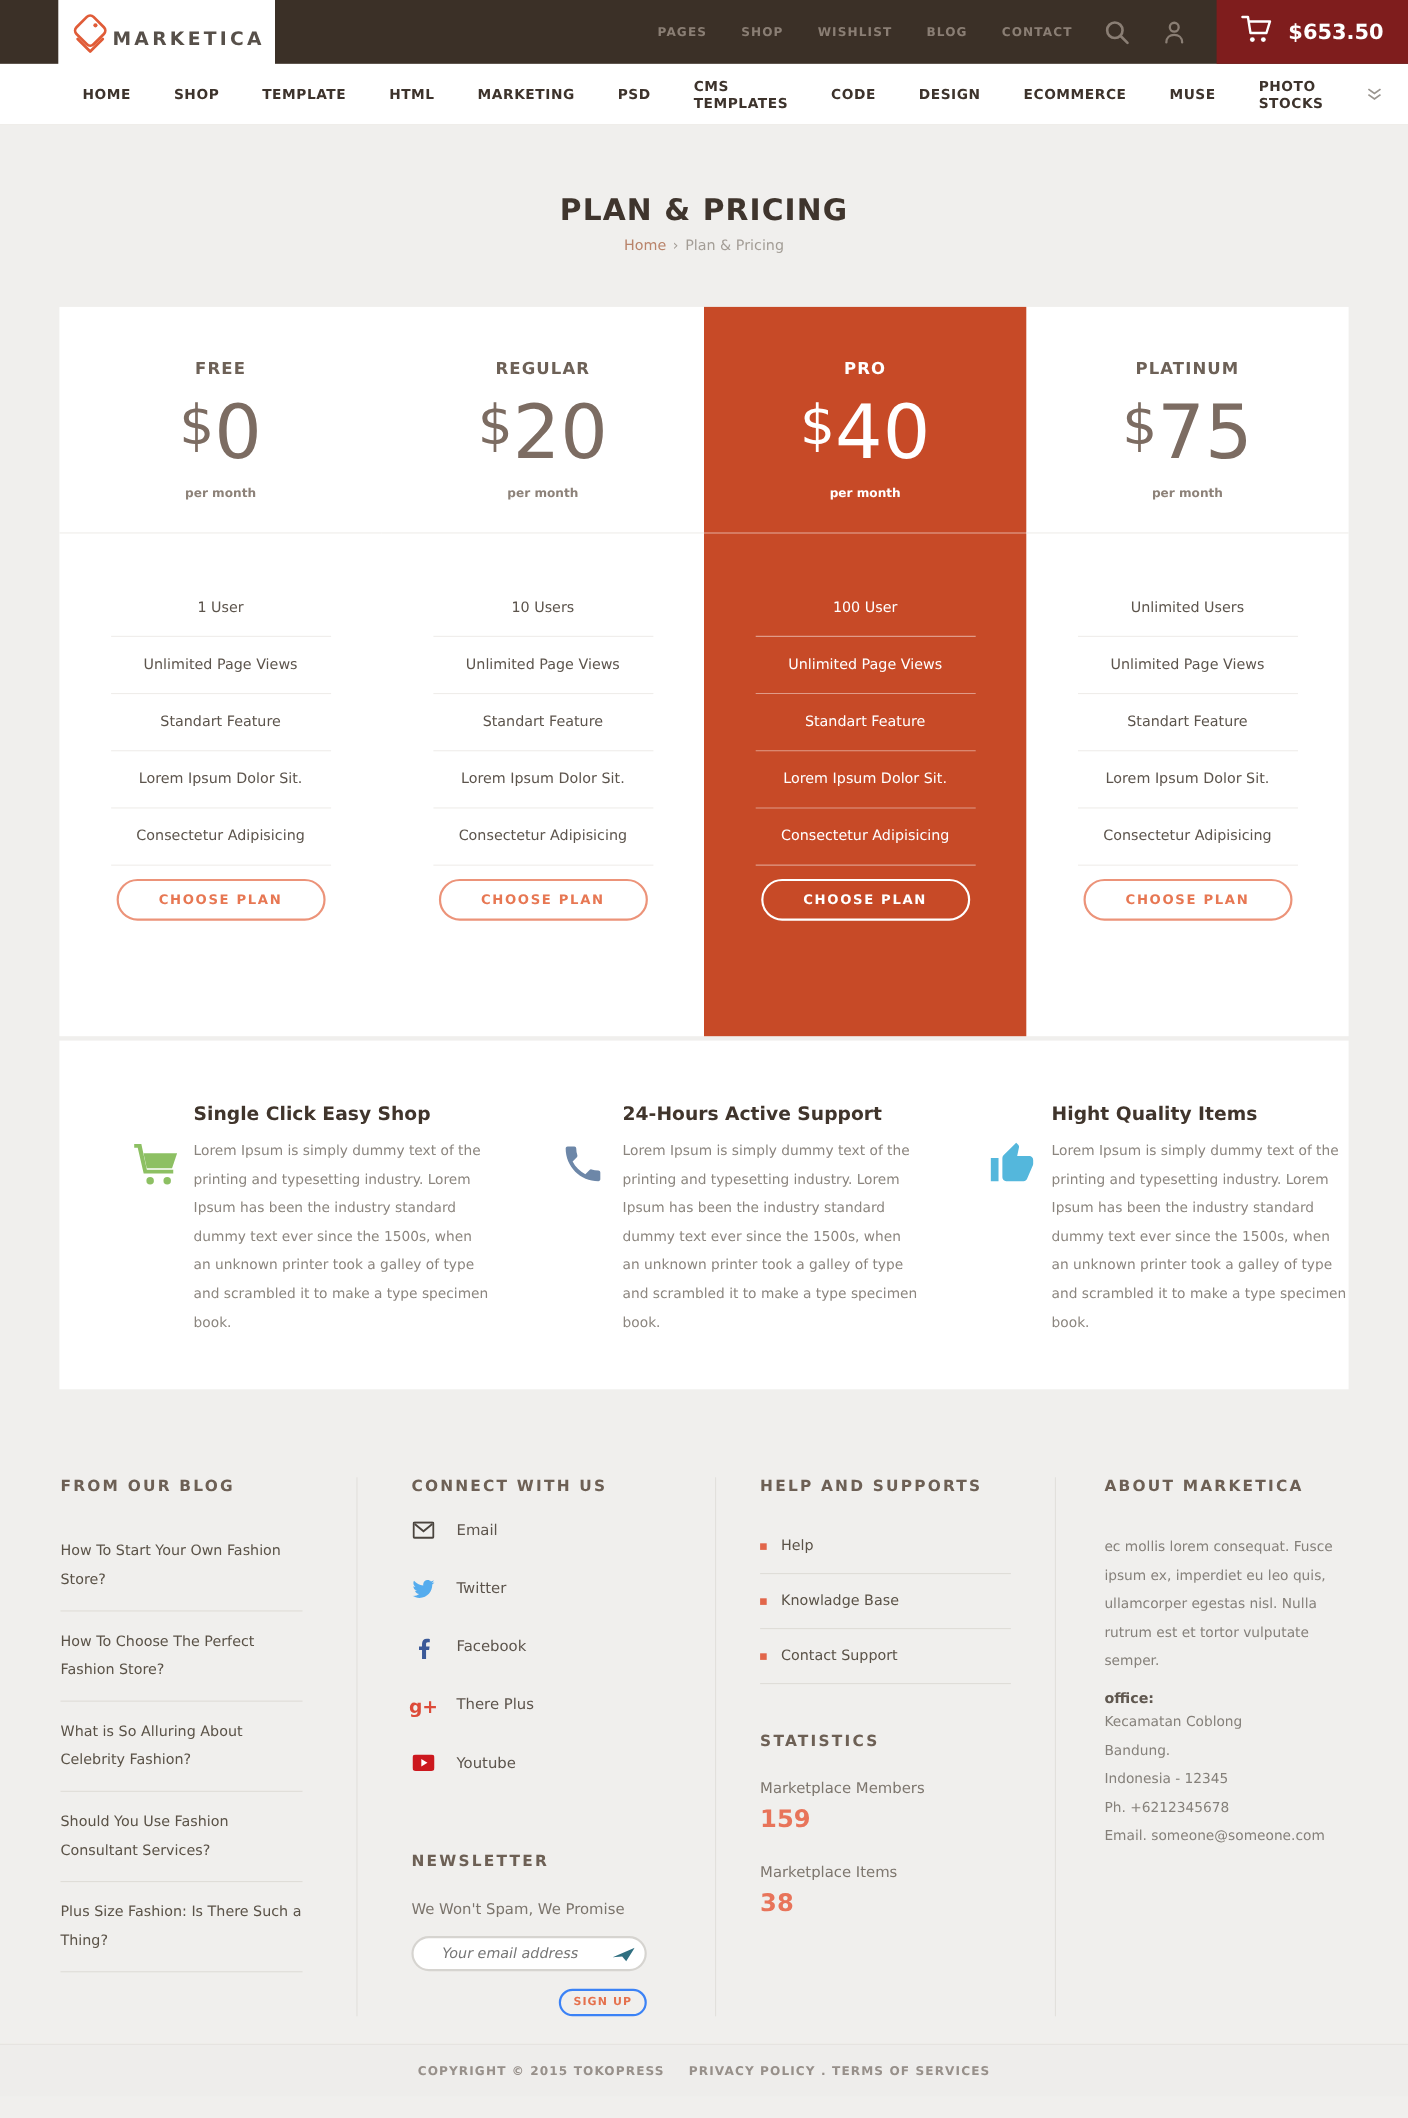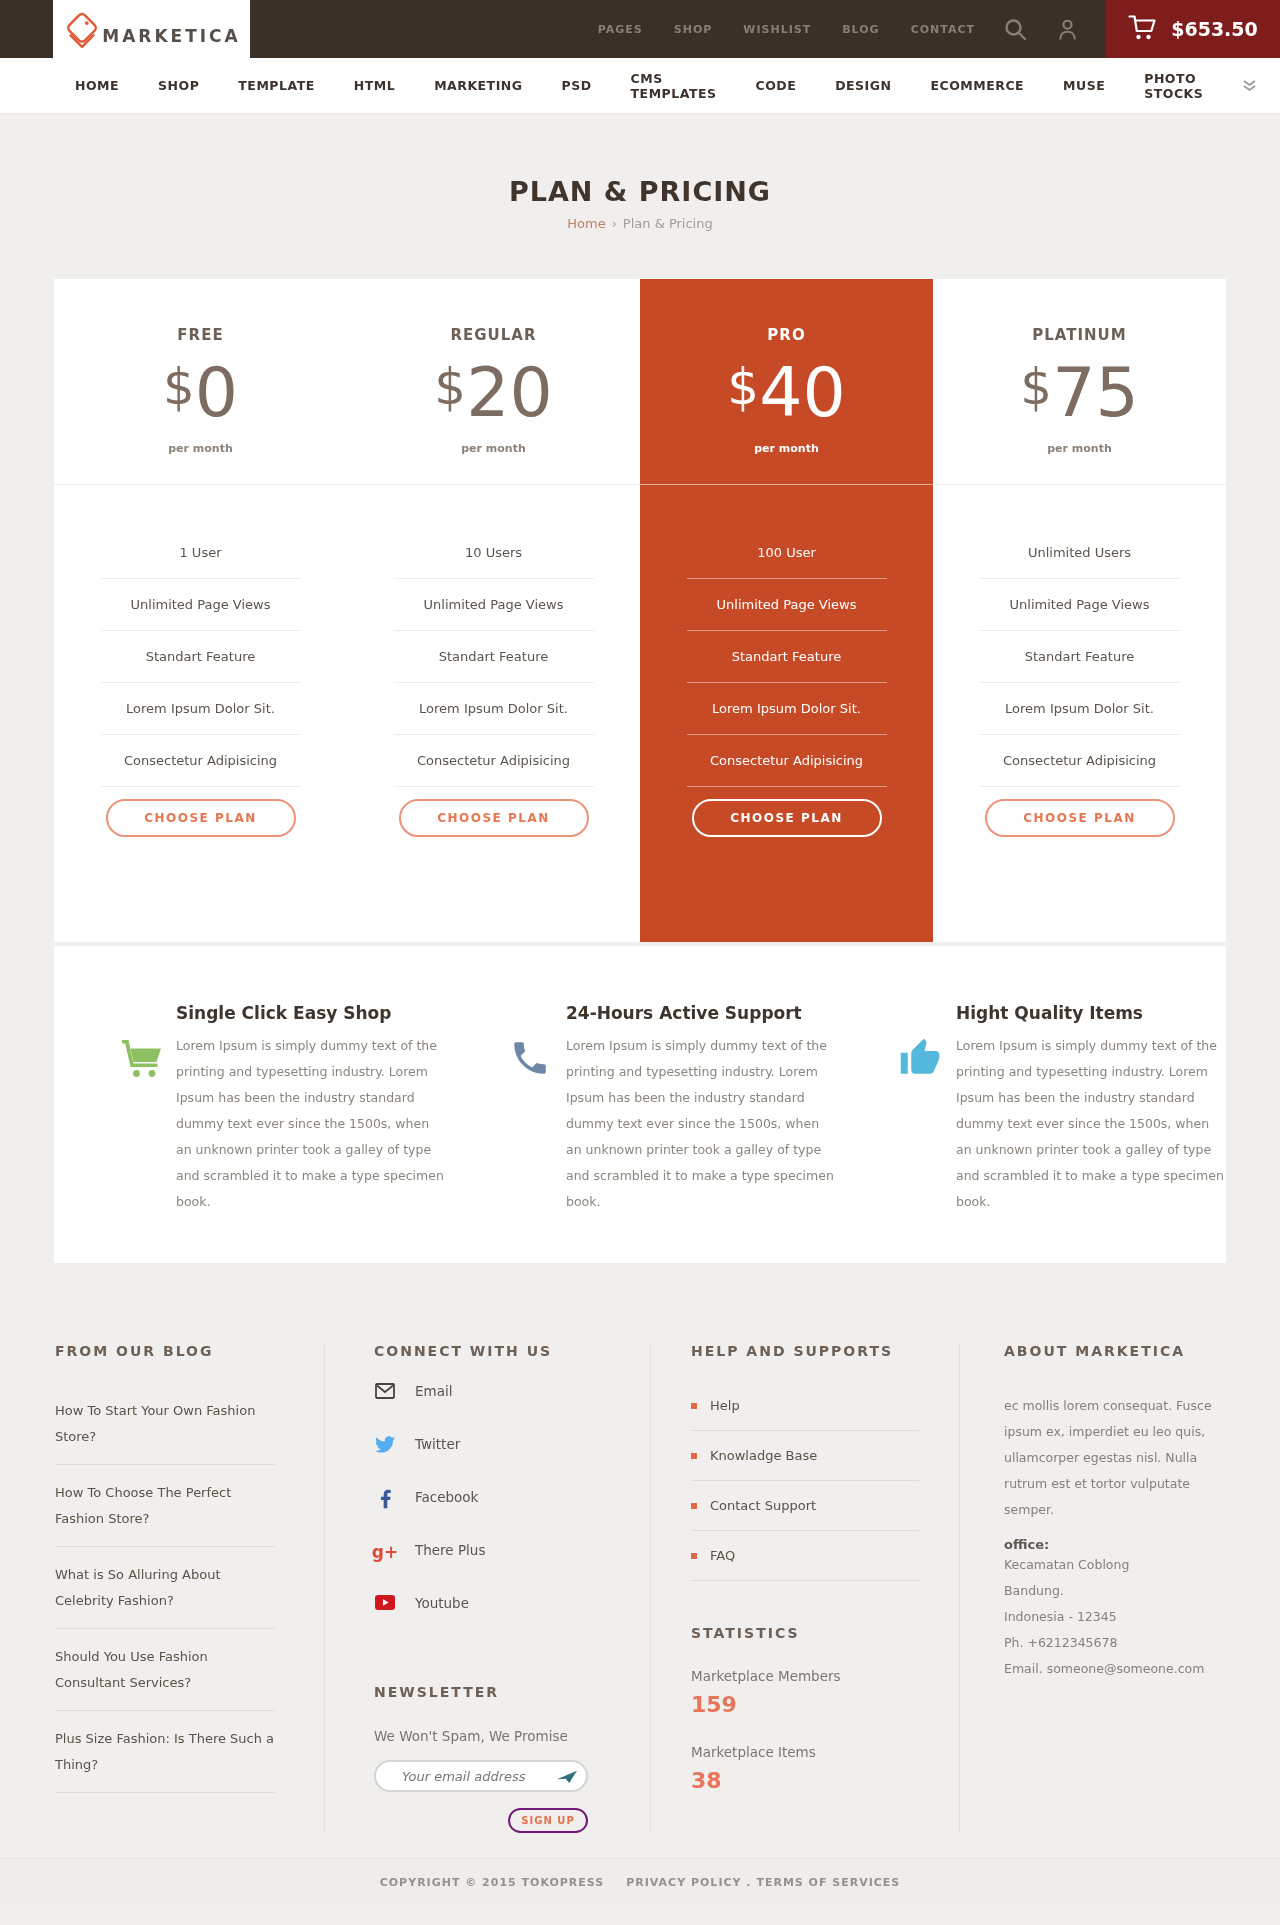--- a/index.html
+++ b/index.html
@@ -61,21 +61,21 @@
   .social-list{margin-top:24px;}
   .social-item{display:flex;align-items:flex-start;gap:19px;height:53px;cursor:pointer;}
   .social-item .slabel{font-size:13.5px;color:#5c544c;}
   .s-icon{width:22px;display:flex;justify-content:center;align-items:center;}
   .gplus{color:#dd4b39;font-weight:bold;font-size:17px;}
   .news-head{margin-top:36px;}
   .news-tag{margin-top:28px;font-size:13.5px;color:#7b746c;}
   .news-form{position:relative;width:214px;margin-top:16px;}
   .news-input{width:100%;height:32px;box-sizing:border-box;border:2px solid #d6d4d0;border-radius:16px;background:#fff;font-style:italic;font-size:13px;color:#6f6a63;padding:0 38px 0 26px;font-family:inherit;outline:none;}
   .plane{position:absolute;right:11px;top:9px;}
-  .signup-btn{display:block;margin:16px 0 0 134px;width:80px;height:25px;border-radius:13px;border:2px solid #701a75;background:transparent;color:#e5714d;font-size:10px;font-weight:bold;letter-spacing:1px;font-family:inherit;cursor:pointer;}
+  .signup-btn{display:block;margin:16px 0 0 134px;width:80px;height:25px;border-radius:13px;border:2px solid #3b82f6;background:transparent;color:#e5714d;font-size:10px;font-weight:bold;letter-spacing:1px;font-family:inherit;cursor:pointer;}
   .help-list{margin-top:22px;}
   .help-item{display:flex;align-items:center;gap:13px;padding:17px 0;border-bottom:1px solid #dfddd8;font-size:13px;color:#5a5247;cursor:pointer;}
   .bullet{width:6px;height:6px;background:#e2664a;flex:none;}
   .stats-head{margin-top:44px;}
   .stat-label{margin-top:27px;font-size:13.5px;color:#7d766e;}
   .stat-value{margin-top:8px;font-size:22px;font-weight:bold;color:#e8745a;}
   .about-text{margin:34px 0 0;font-size:12.5px;line-height:26px;color:#85807a;}
   .office-label{margin-top:14px;font-size:13px;font-weight:bold;color:#5f574f;}
   .addr-line{font-size:12.5px;line-height:26px;color:#85807a;}
   .bottombar{margin-top:25px;height:47px;background:#eeedeb;border-top:1px solid #e5e3e0;display:flex;align-items:center;justify-content:center;gap:22px;font-size:11px;font-weight:bold;letter-spacing:1px;color:#97908a;}
@@ -340,24 +340,20 @@
             <span>Help</span>
           </div>
         <div class="help-item">
             <span class="bullet"></span>
             <span>Knowladge Base</span>
           </div>
         <div class="help-item">
             <span class="bullet"></span>
             <span>Contact Support</span>
           </div>
-        <div class="help-item">
-            <span class="bullet"></span>
-            <span>FAQ</span>
-          </div>
       </div>
       <div class="fhead stats-head">STATISTICS</div>
       <div class="stat-label">Marketplace Members</div>
       <div class="stat-value">159</div>
       <div class="stat-label">Marketplace Items</div>
       <div class="stat-value">38</div>
     </div>
 
     <div class="fcol fcol4">
       <div class="fhead">ABOUT MARKETICA</div>

